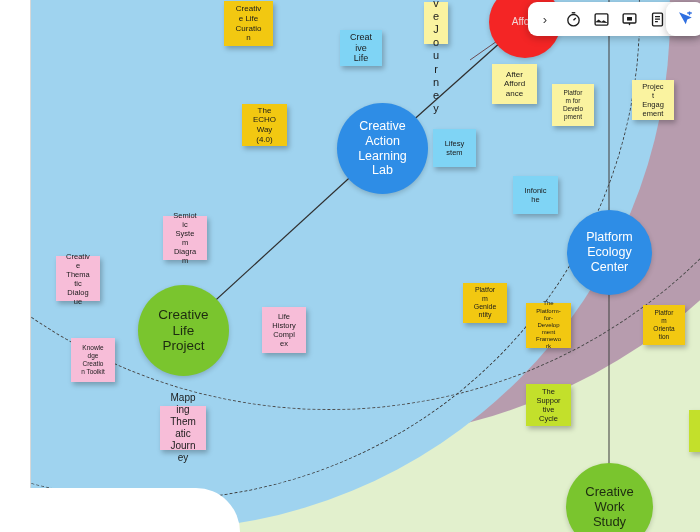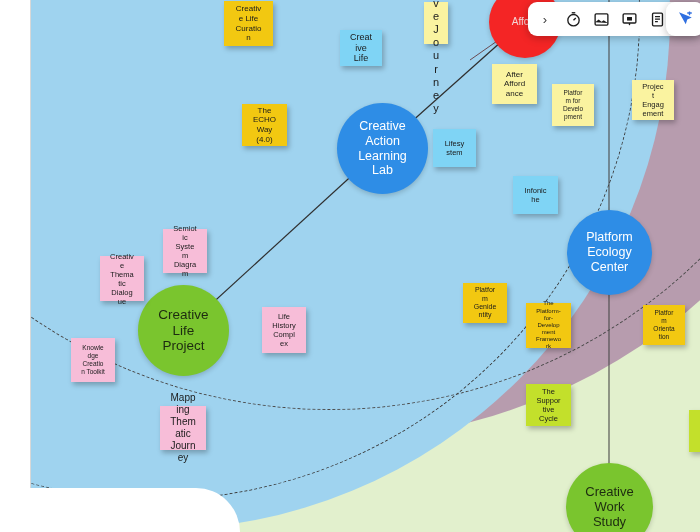--- a/index.html
+++ b/index.html
@@ -180,23 +180,23 @@
   <div class="note n-cream" style="left:552px; top:84px; width:42px; height:42px; font-size:6.5px;">Platform for Development</div>
 
   <div class="note n-cream" style="left:632px; top:80px; width:42px; height:40px; font-size:7.5px;">Project Engagement</div>
 
   <div class="note n-yellow" style="left:242px; top:104px; width:45px; height:42px; font-size:8px;">The ECHO Way (4.0)</div>
 
   <div class="note n-sky" style="left:433px; top:129px; width:43px; height:38px; font-size:7.5px;">Lifesystem</div>
 
   <div class="note n-sky" style="left:513px; top:176px; width:45px; height:38px; font-size:7.5px;">Infoniche</div>
 
-  <div class="note n-pink" style="left:163px; top:216px; width:44px; height:44px; font-size:7.5px;margin-top:13px;">Semiotic System Diagram</div>
-
-  <div class="note n-pink" style="left:56px; top:256px; width:44px; height:45px; font-size:7.5px;margin-left:44px;">Creative Thematic Dialogue</div>
+  <div class="note n-pink" style="left:163px; top:216px; width:44px; height:44px; font-size:7.5px;">Semiotic System Diagram</div>
+
+  <div class="note n-pink" style="left:56px; top:256px; width:44px; height:45px; font-size:7.5px;">Creative Thematic Dialogue</div>
 
   <div class="note n-pink" style="left:71px; top:338px; width:44px; height:44px; font-size:6.5px;">Knowledge Creation Toolkit</div>
 
   <div class="note n-pink" style="left:262px; top:307px; width:44px; height:46px; font-size:7.5px;">Life History Complex</div>
 
   <div class="note n-pink" style="left:160px; top:406px; width:46px; height:44px; font-size:10px;">Mapping Thematic Journey</div>
 
 
   <div class="note n-yellow" style="left:463px; top:283px; width:44px; height:40px; font-size:7px;">Platform Genidentity</div>
 

